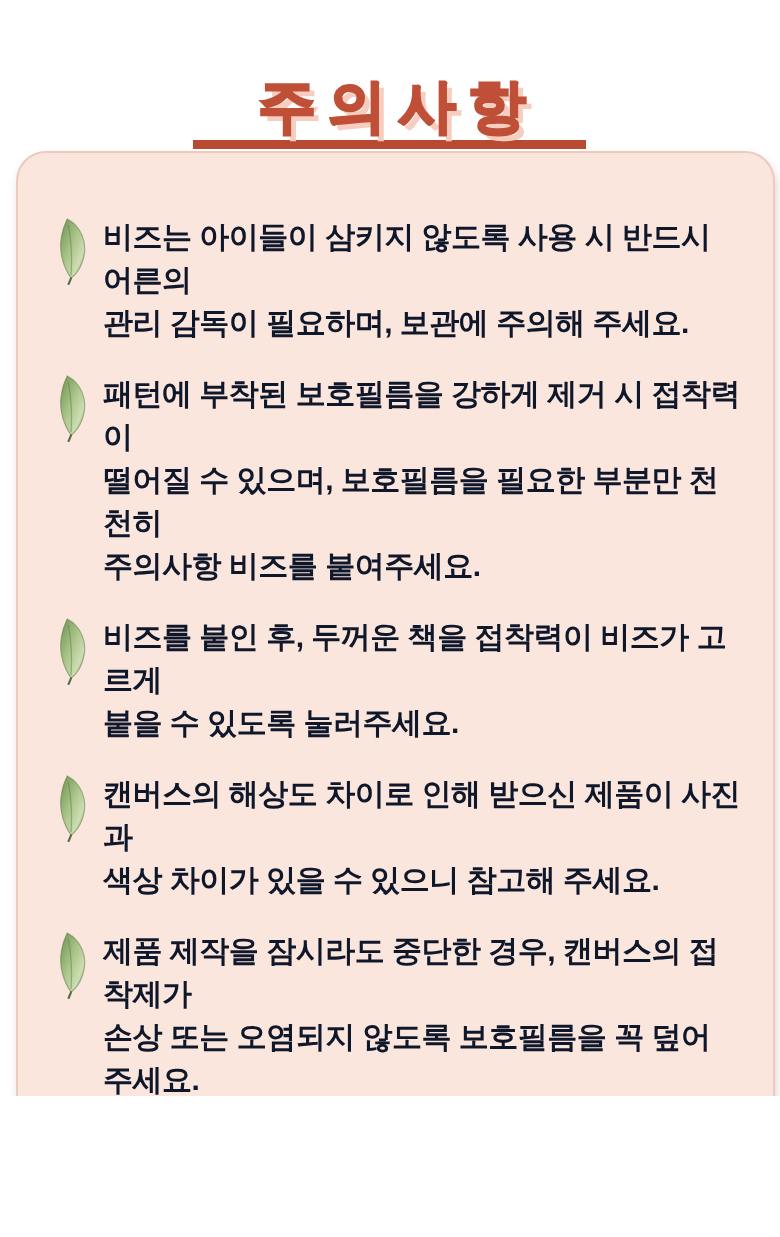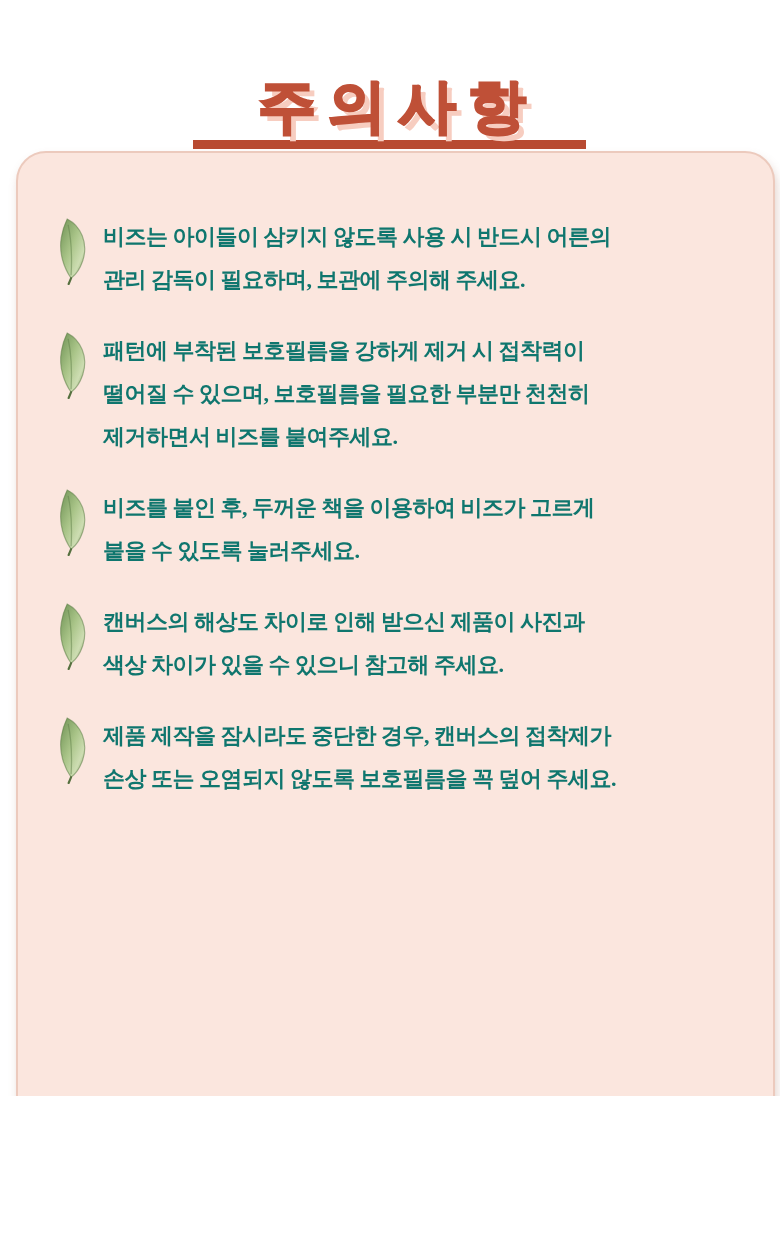--- a/index.html
+++ b/index.html
@@ -63,27 +63,26 @@
   }
   .leaf-icon {
     flex: 0 0 40px;
     width: 40px;
     height: 68px;
     margin-right: 9px;
     margin-top: 2px;
   }
   .notice-text {
     margin: 0;
-    font-size: 22px;
+    font-size: 30px;
     line-height: 43px;
     font-weight: bold;
-    color: #0f766e;
+    color: #0f172a;
     white-space: pre-line;
     letter-spacing: -0.5px;
-    font-family: Liberation Serif, serif;
   }
 </style>
 </head>
 <body>
 
 <div class="page">
 
   <div class="header">
     <h1 class="page-title">주의사항</h1>
     <div class="title-underline"></div>
@@ -119,38 +118,38 @@
           <stop offset="0.75" stop-color="#cdddb2"></stop>
           <stop offset="1" stop-color="#7d9a60"></stop>
         </linearGradient>
       </defs>
       <path d="M13 2 C 27 9, 35 27, 29 45 C 26 54, 21 60, 17 63 C 10 53, 4 37, 7 21 C 8.5 12, 11 6, 13 2 Z" fill="url(#leafGrad)" stroke="#5f8049" stroke-width="1.2" stroke-opacity="0.55"></path>
       <path d="M14 8 C 17 22, 18 42, 17 60" fill="none" stroke="#5f8049" stroke-width="1.3" stroke-opacity="0.5"></path>
       <path d="M17 63 L 14.5 69" fill="none" stroke="#55703f" stroke-width="2.2" stroke-linecap="round"></path>
     </svg>
     <p class="notice-text">패턴에 부착된 보호필름을 강하게 제거 시 접착력이
 떨어질 수 있으며, 보호필름을 필요한 부분만 천천히
-제거하면서 비즈를 붙여주세요.</p>
+주의사항 비즈를 붙여주세요.</p>
   </div>
 
   <div class="notice-item">
     <svg class="leaf-icon" viewBox="0 0 40 70" xmlns="http://www.w3.org/2000/svg" aria-hidden="true">
       <defs>
         <linearGradient id="leafGrad" x1="0" y1="0" x2="1" y2="1">
           <stop offset="0" stop-color="#6e9154"></stop>
           <stop offset="0.45" stop-color="#a9c488"></stop>
           <stop offset="0.75" stop-color="#cdddb2"></stop>
           <stop offset="1" stop-color="#7d9a60"></stop>
         </linearGradient>
       </defs>
       <path d="M13 2 C 27 9, 35 27, 29 45 C 26 54, 21 60, 17 63 C 10 53, 4 37, 7 21 C 8.5 12, 11 6, 13 2 Z" fill="url(#leafGrad)" stroke="#5f8049" stroke-width="1.2" stroke-opacity="0.55"></path>
       <path d="M14 8 C 17 22, 18 42, 17 60" fill="none" stroke="#5f8049" stroke-width="1.3" stroke-opacity="0.5"></path>
       <path d="M17 63 L 14.5 69" fill="none" stroke="#55703f" stroke-width="2.2" stroke-linecap="round"></path>
     </svg>
-    <p class="notice-text">비즈를 붙인 후, 두꺼운 책을 이용하여 비즈가 고르게
+    <p class="notice-text">비즈를 붙인 후, 두꺼운 책을 접착력이 비즈가 고르게
 붙을 수 있도록 눌러주세요.</p>
   </div>
 
   <div class="notice-item">
     <svg class="leaf-icon" viewBox="0 0 40 70" xmlns="http://www.w3.org/2000/svg" aria-hidden="true">
       <defs>
         <linearGradient id="leafGrad" x1="0" y1="0" x2="1" y2="1">
           <stop offset="0" stop-color="#6e9154"></stop>
           <stop offset="0.45" stop-color="#a9c488"></stop>
           <stop offset="0.75" stop-color="#cdddb2"></stop>

